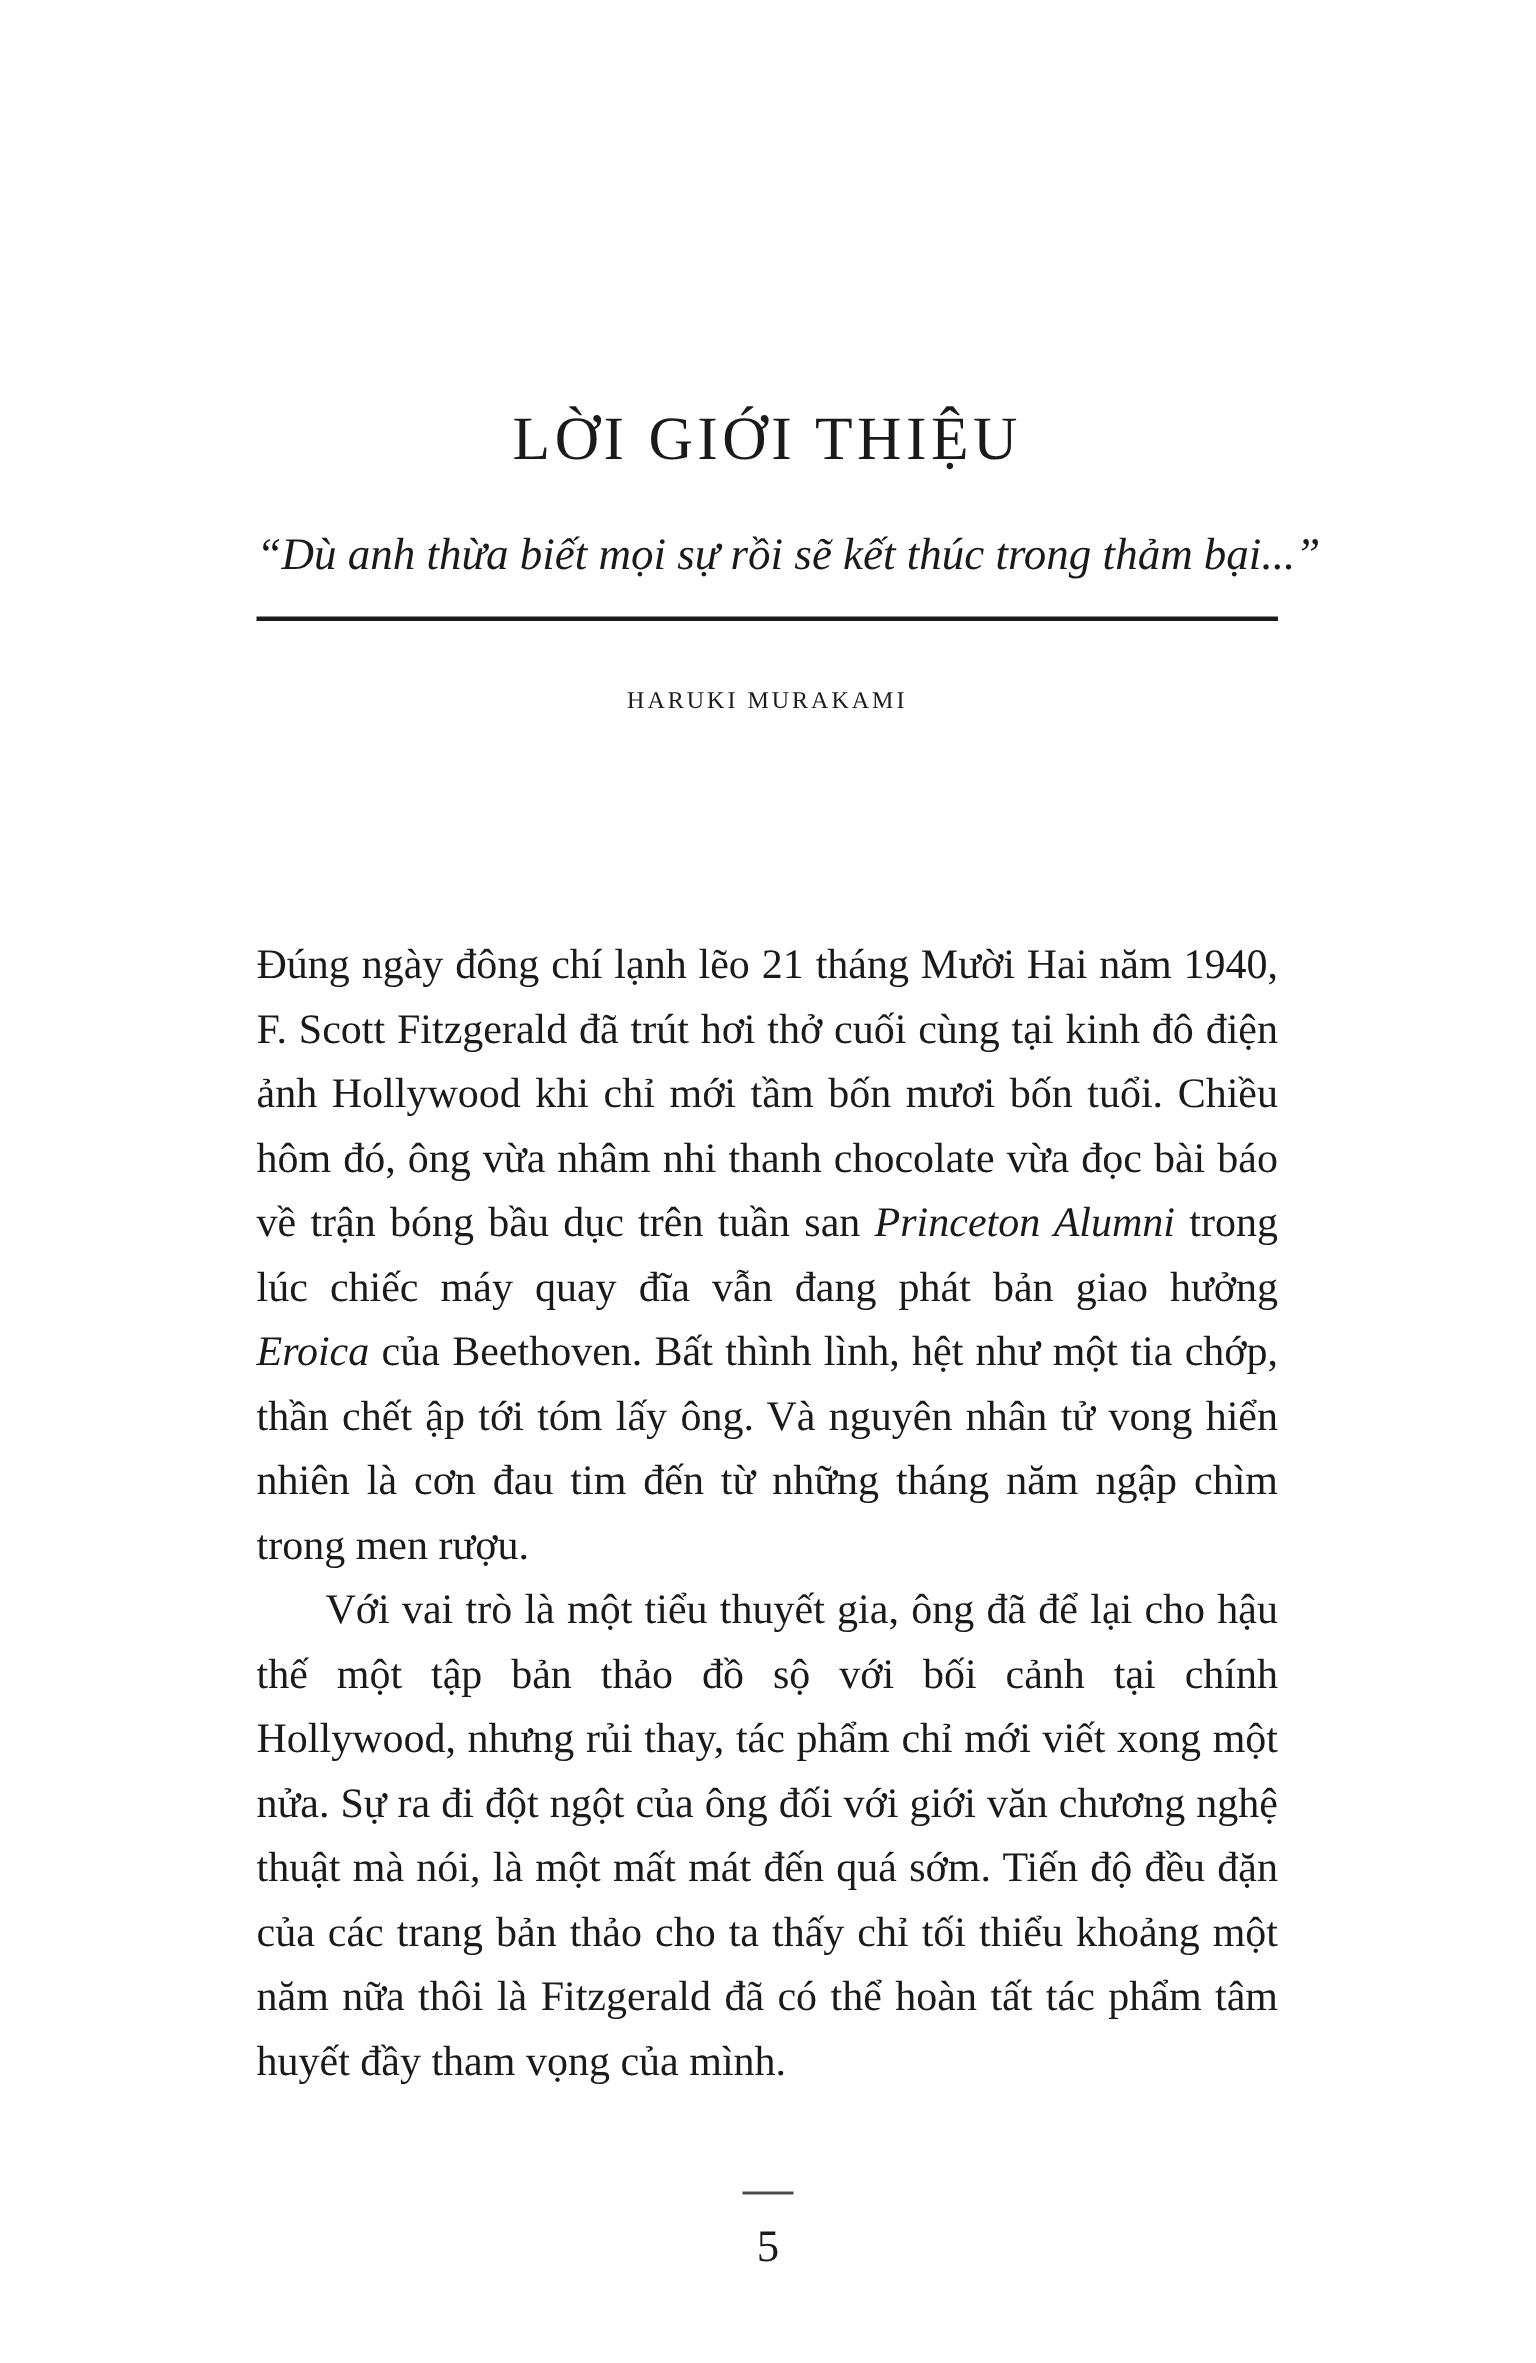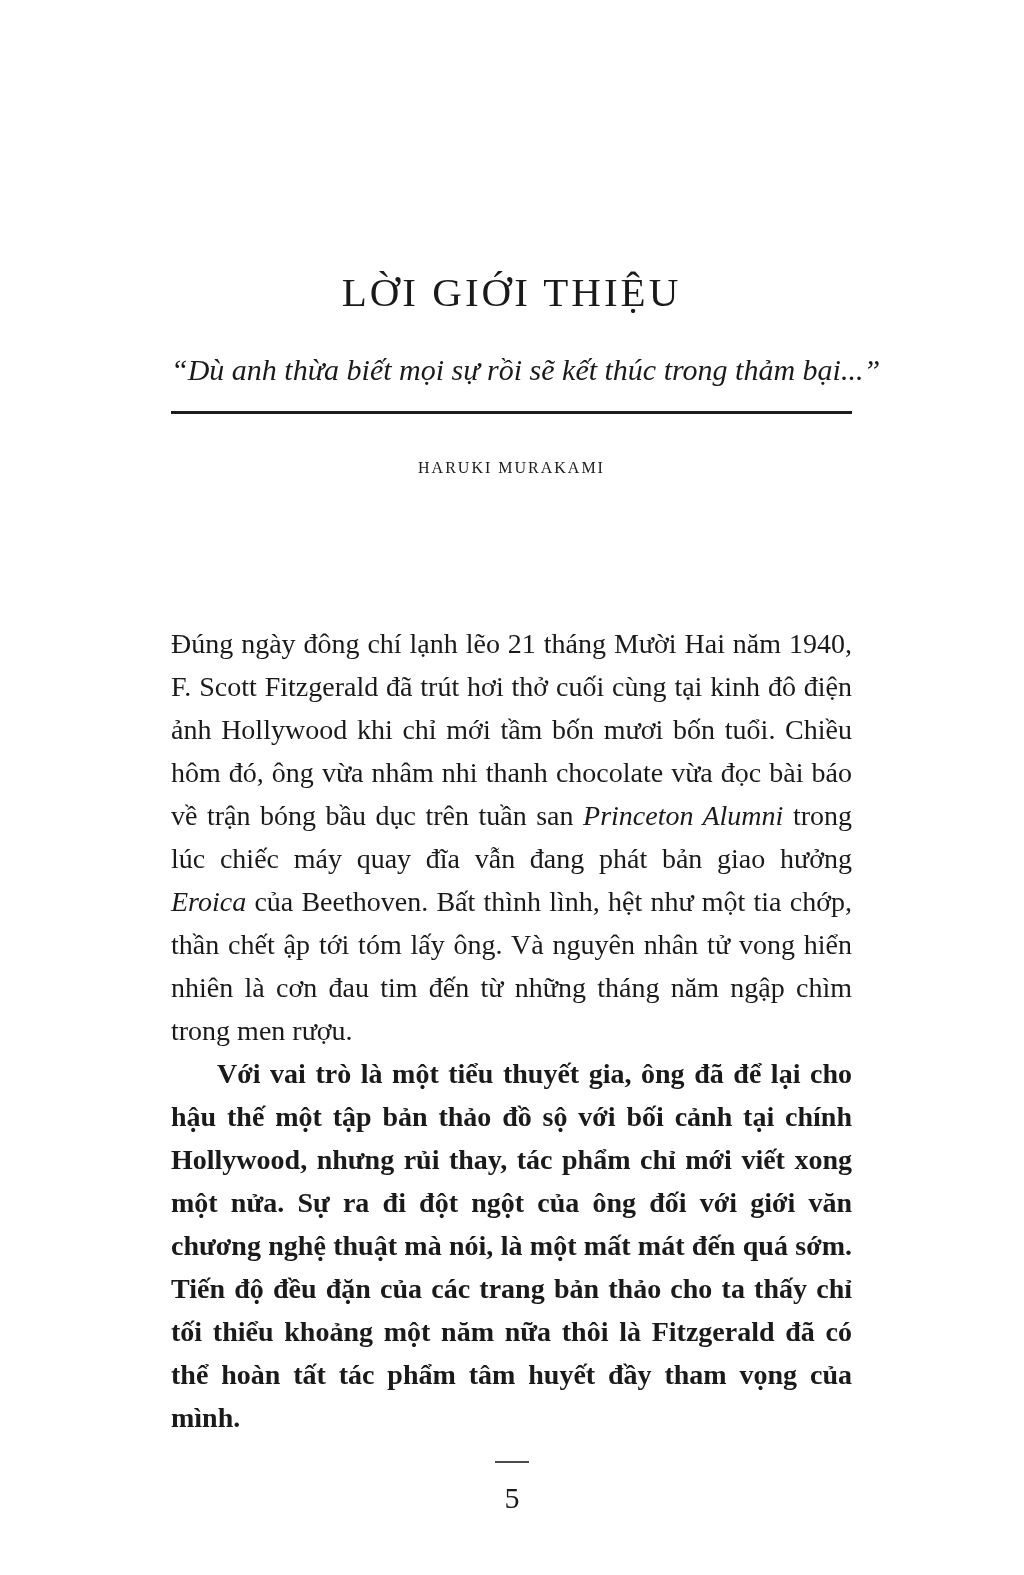--- a/index.html
+++ b/index.html
@@ -52,21 +52,21 @@
     letter-spacing: 2px;
     line-height: 1;
   }
   .body-text {
     margin-top: 146px;
     font-size: 28px;
     line-height: 43px;
     text-align: justify;
   }
   .body-text p { margin: 0; }
-  .body-text p.indent { text-indent: 46px; font-weight: bold; }
+  .body-text p.indent { text-indent: 46px; }
   .body-text .italic { font-style: italic; margin-top: 26px; }
   .footer {
     position: absolute;
     left: 0;
     right: 0;
     bottom: 62px;
     text-align: center;
   }
   .footer-dash {
     width: 34px;

